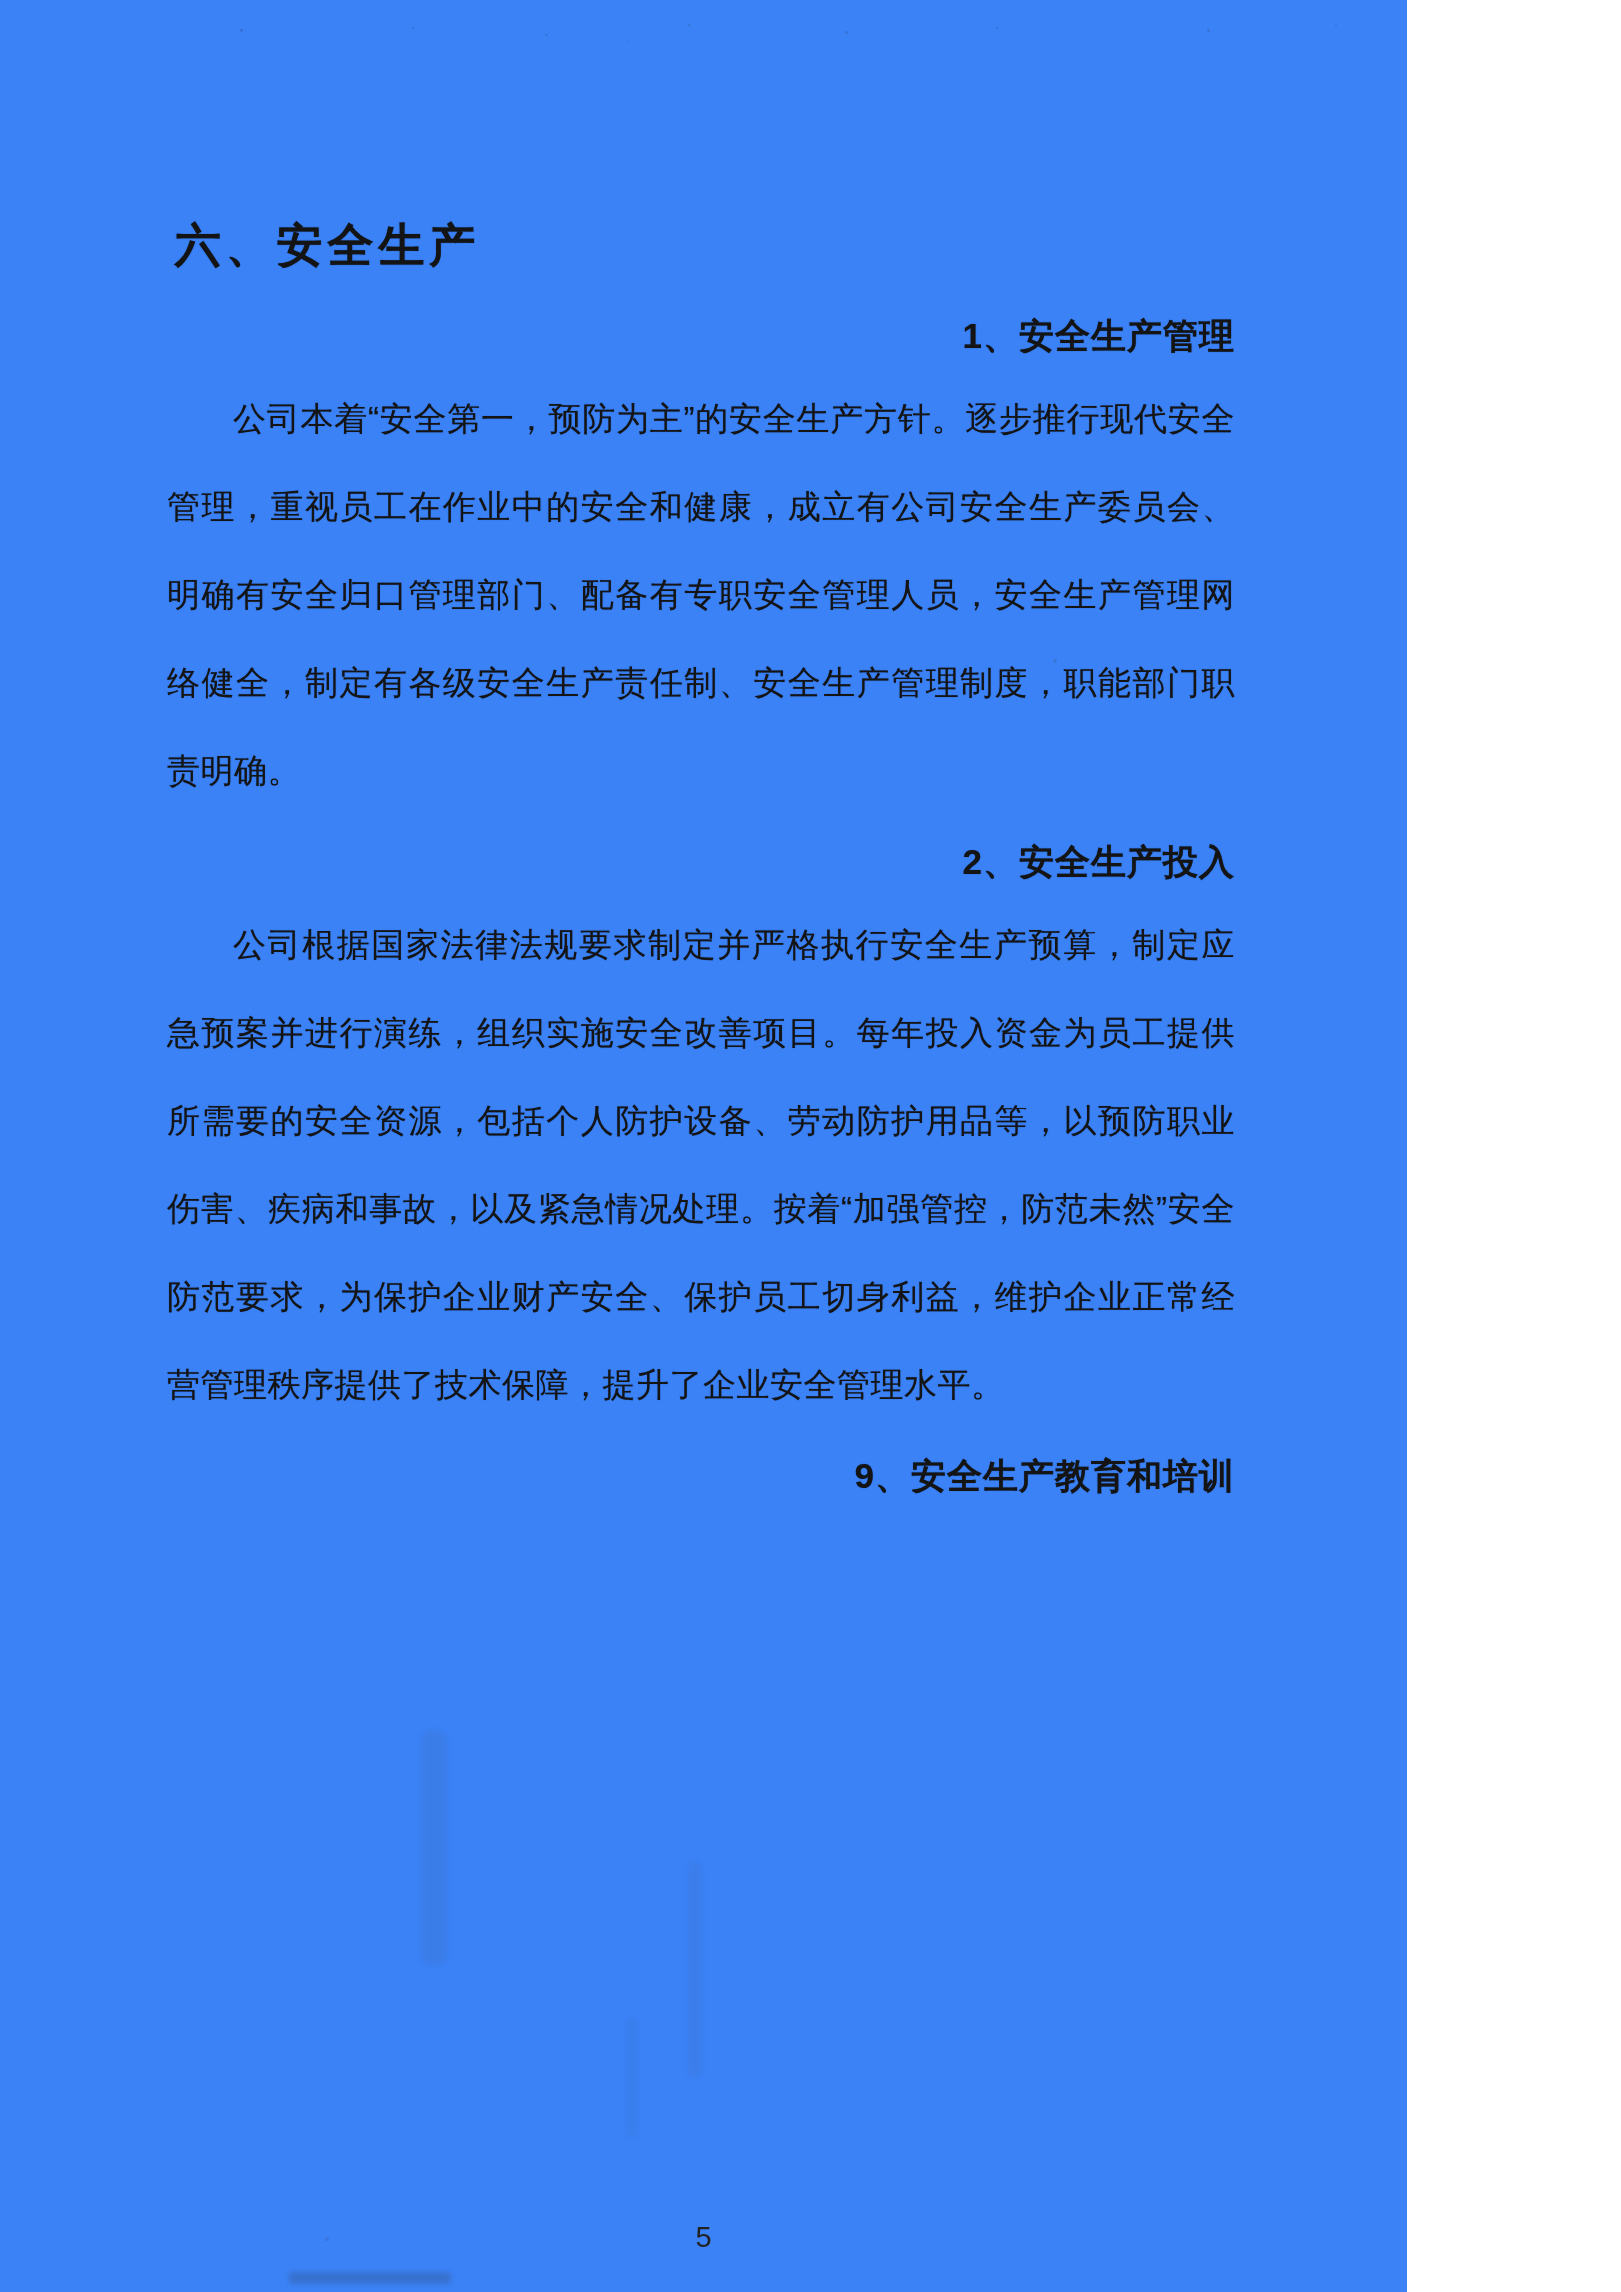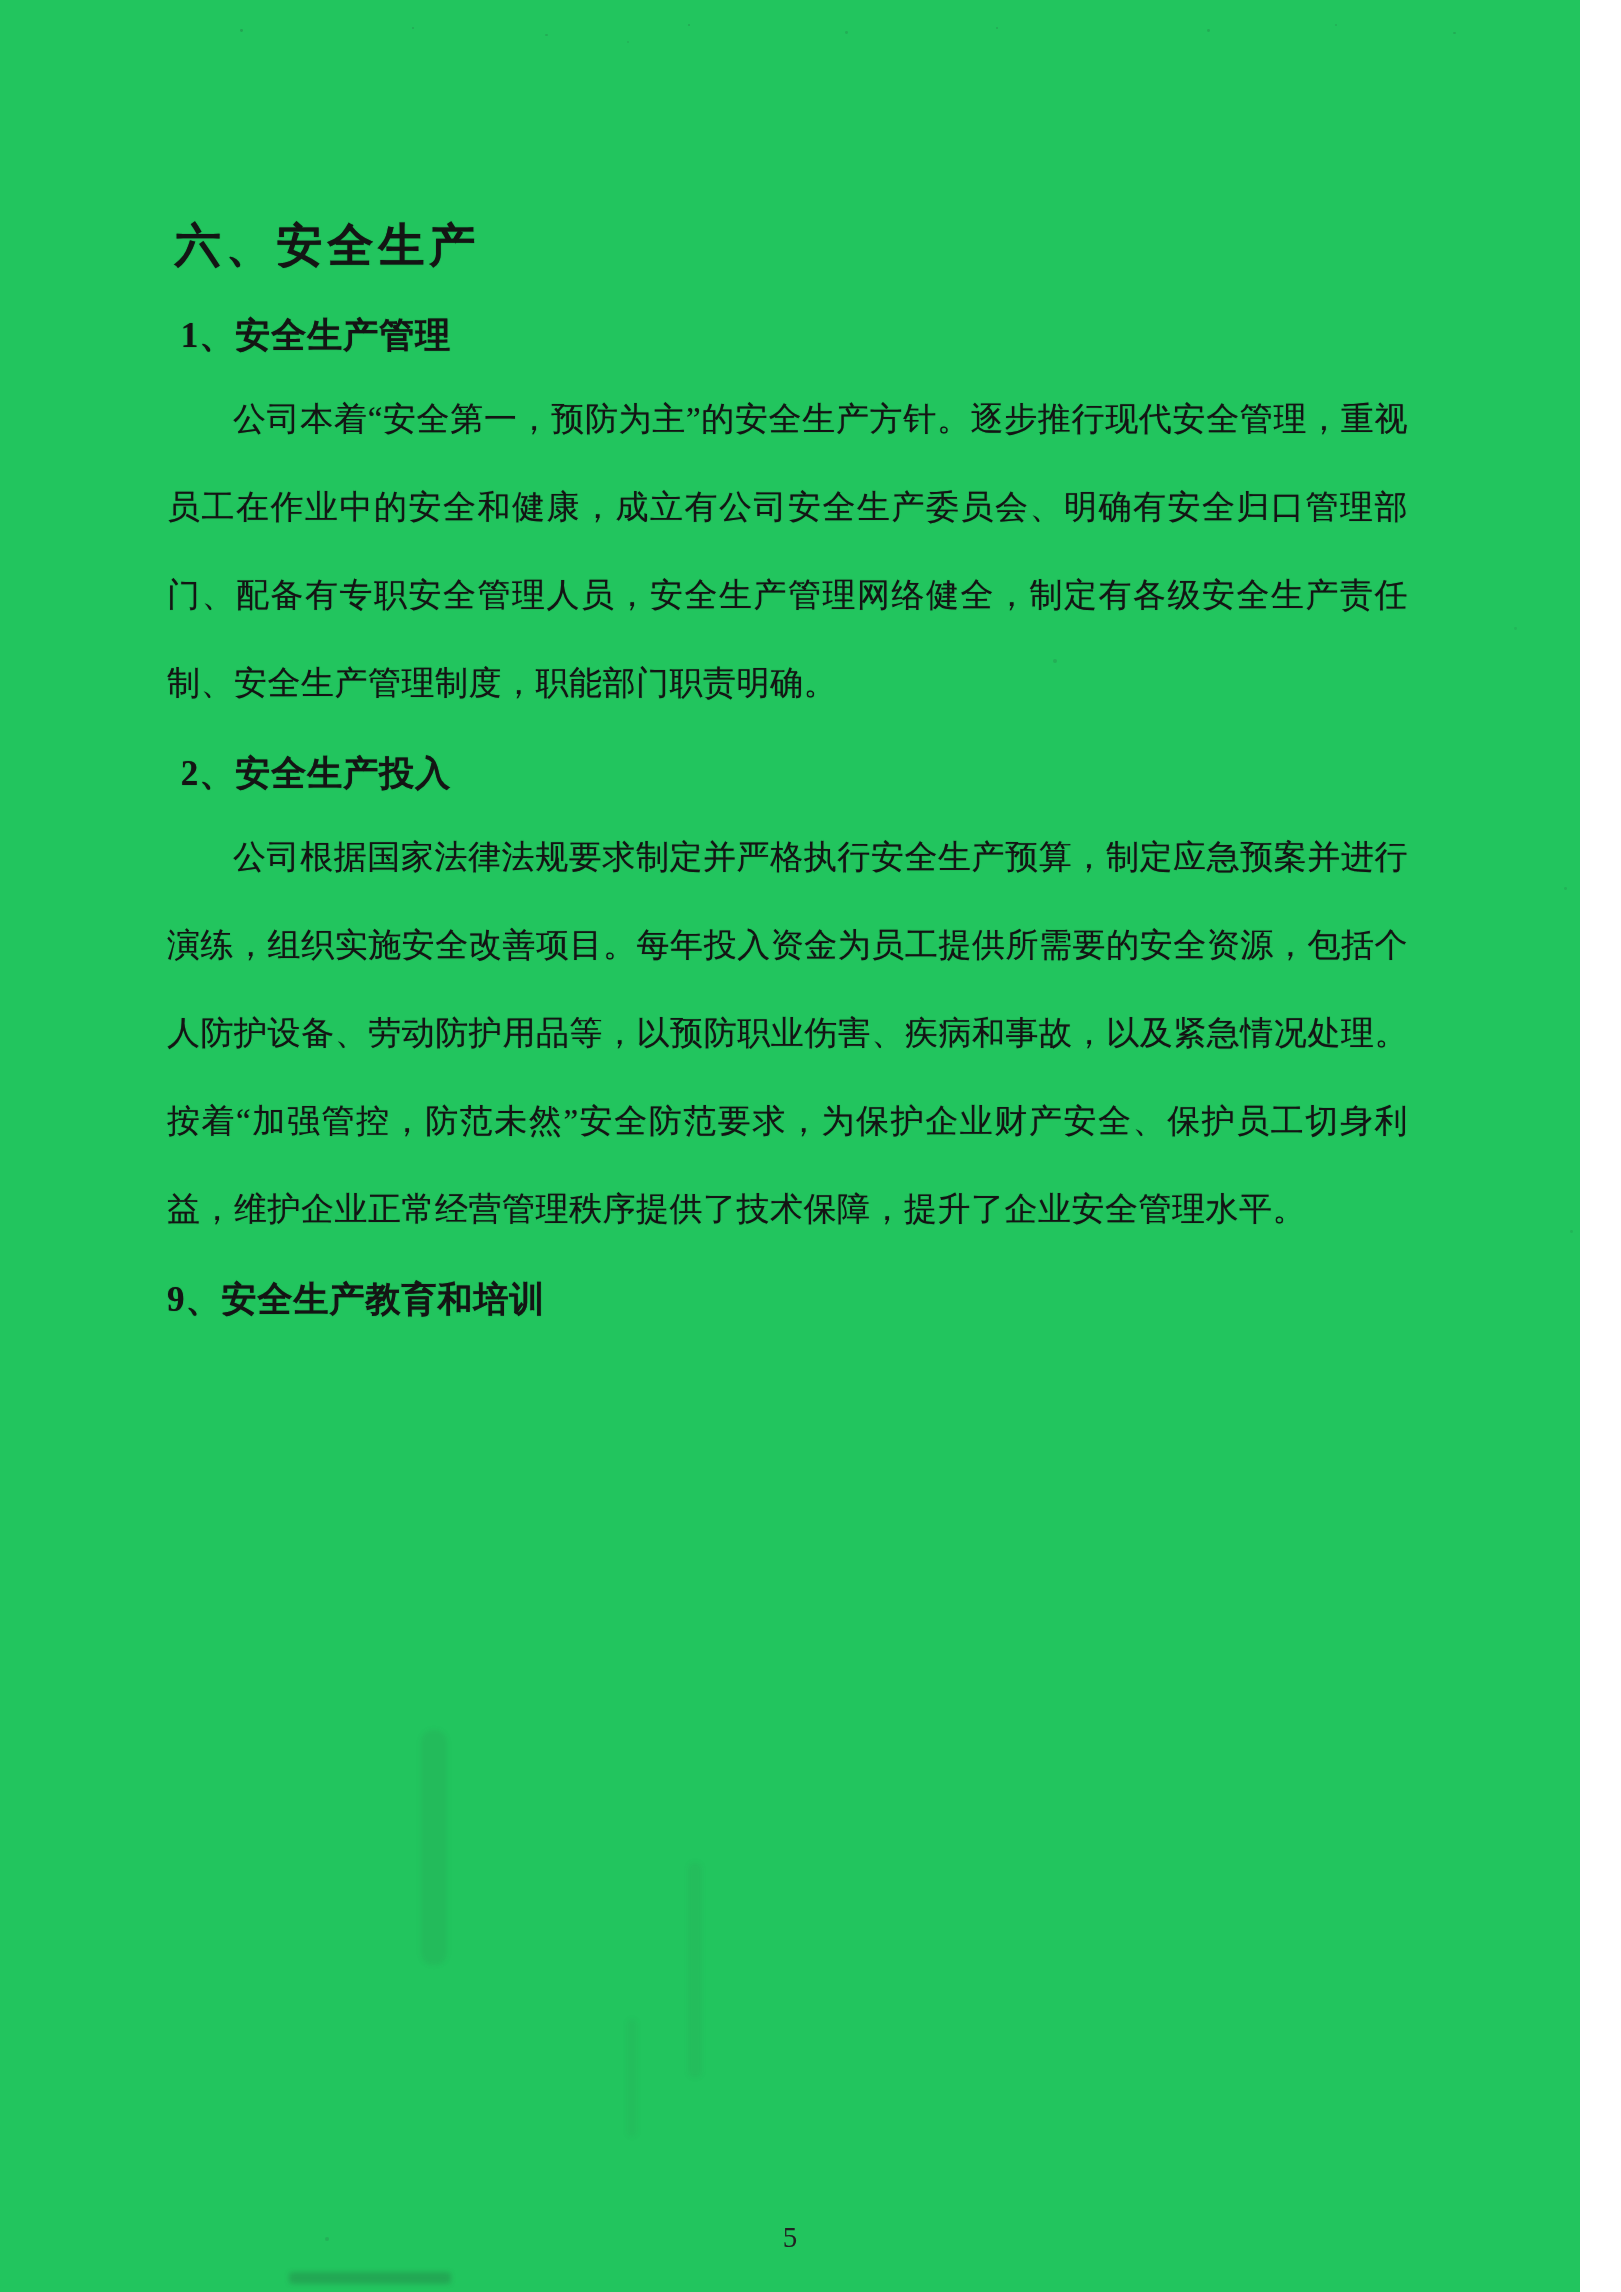--- a/index.html
+++ b/index.html
@@ -1,22 +1,22 @@
 <!DOCTYPE html>
 <html><head>
 <meta charset="utf-8">
 <style>
   html, body { margin: 0; padding: 0; background: #ffffff; }
   .page {
     position: relative;
-    width: 1580px;
+    width: 1407px;
     height: 2293px;
-    background: #22c55e;
+    background: #3b82f6;
     overflow: hidden;
-    font-family: Liberation Serif, serif;
+    font-family: Liberation Sans, sans-serif;
     color: #141414;
   }
   .content {
     position: absolute;
     left: 167px;
     right: 172px;
     top: 218px;
   }
   .doc-title {
     font-size: 46px;
@@ -26,20 +26,21 @@
     margin: 0 0 39px 7.8px;
     text-shadow: 0 0 1px rgba(0,0,0,0.65);
   }
   .sec-heading {
     font-size: 35px;
     line-height: 47px;
     font-weight: 700;
     margin: 0 0 15.7px 0;
     letter-spacing: 1px;
     text-shadow: 0 0 1px rgba(0,0,0,0.55);
+    text-align: right;
   }
   .indent-sm { padding-left: 13.7px; }
   .sec-para {
     font-size: 33px;
     line-height: 88px;
     margin: 0 0 23.5px 0;
     text-align: justify;
     text-indent: 2em;
     letter-spacing: 0.5px;
     text-shadow: 0 0 1px rgba(0,0,0,0.45);

